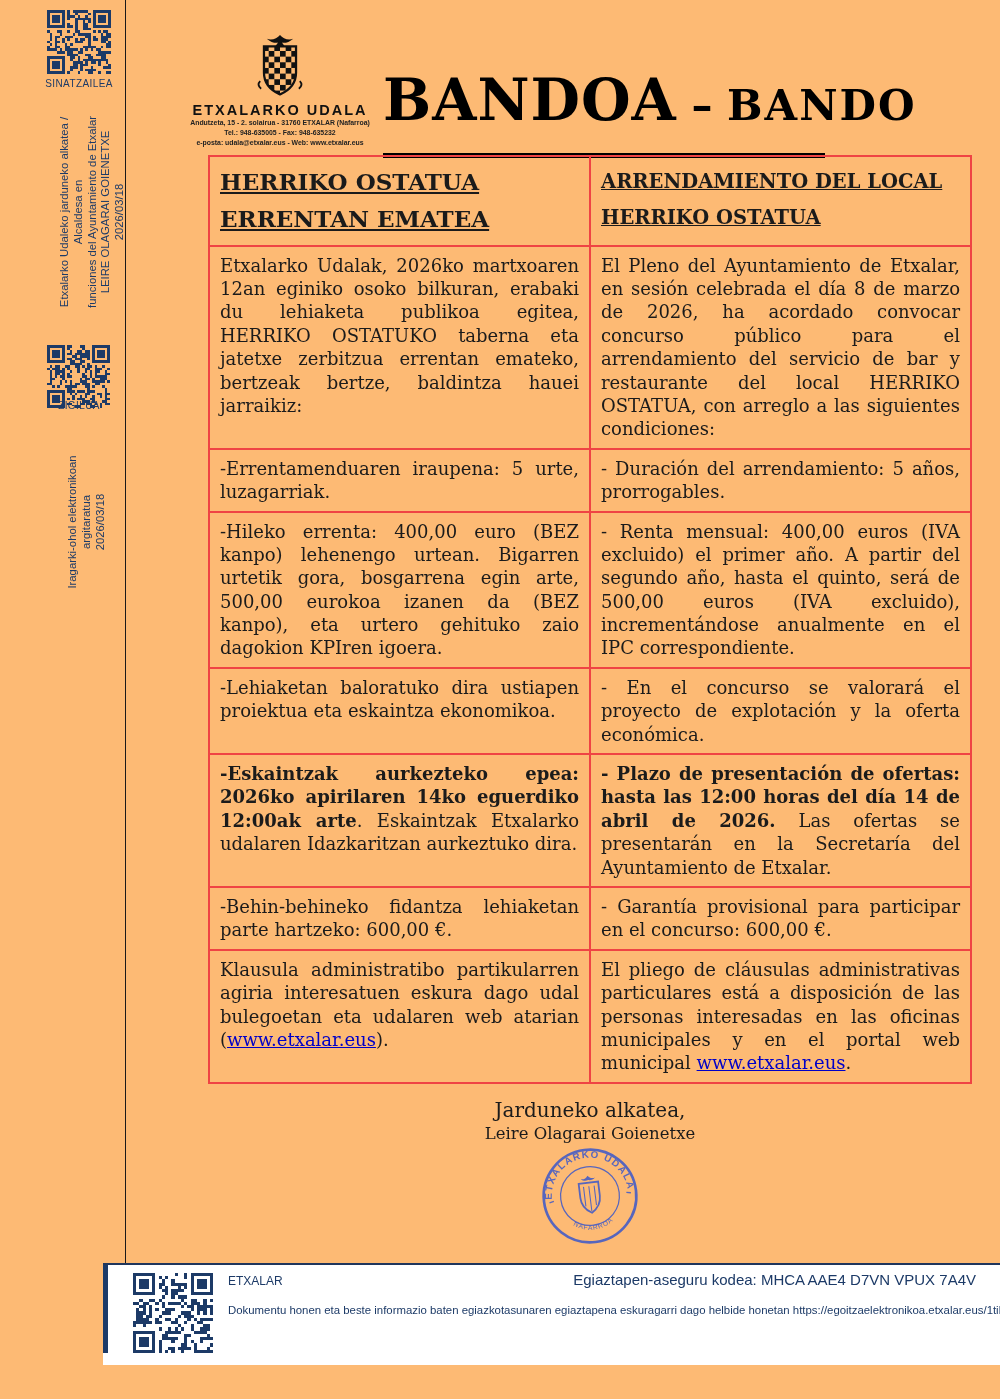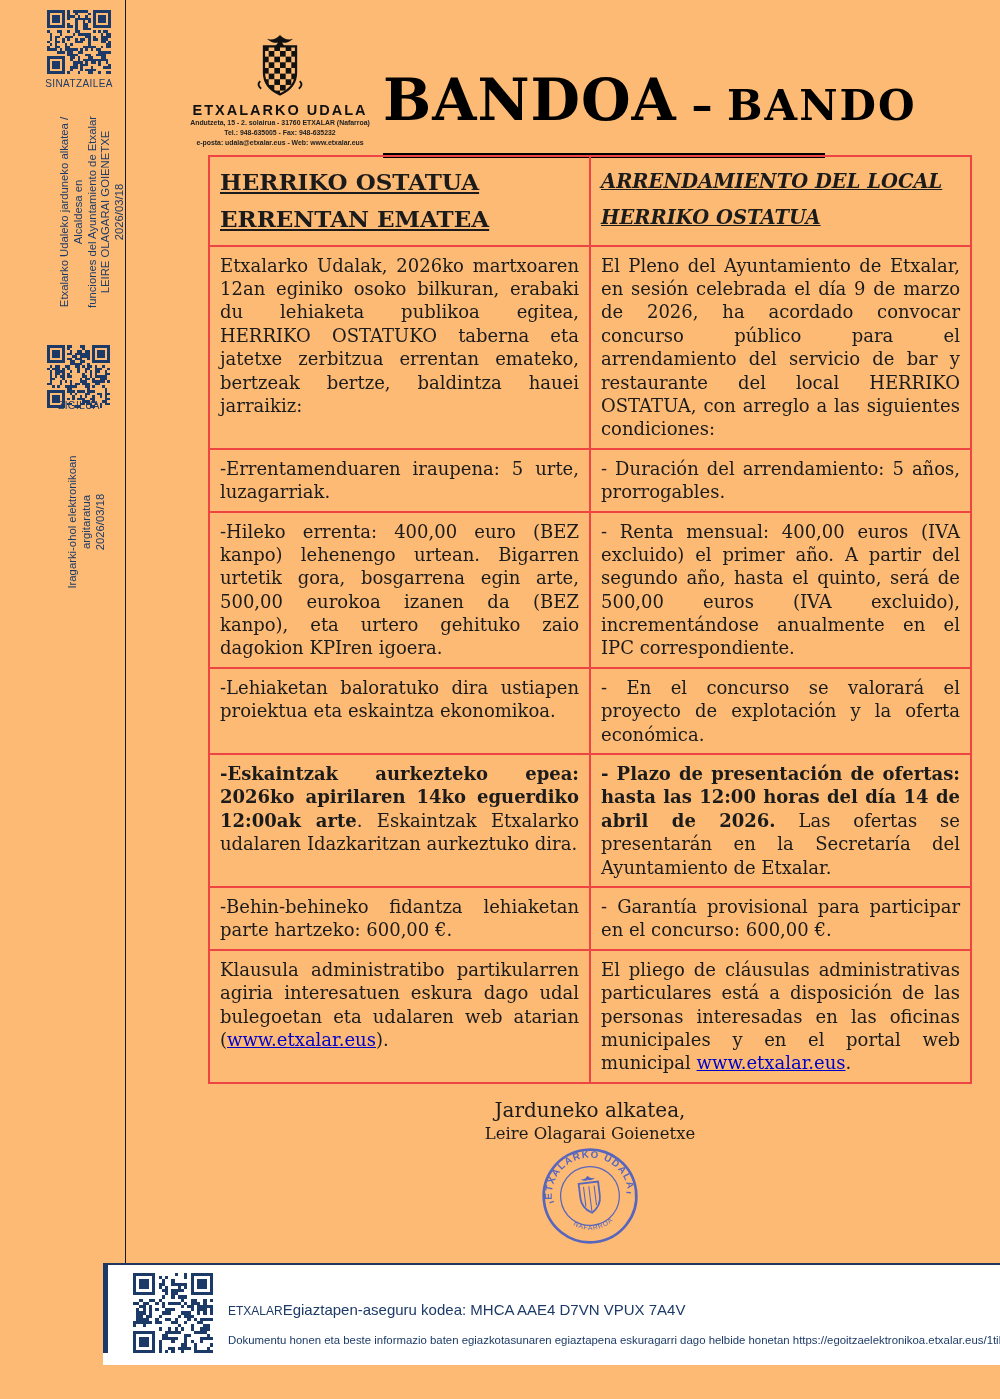--- a/index.html
+++ b/index.html
@@ -30,37 +30,37 @@
   .title-sub{font-family:"DejaVu Serif",serif;font-weight:bold;font-size:42px;letter-spacing:2px;color:#000;}
 
   
   .main{position:absolute;left:208px;top:155px;width:764px;}
   table.doc{width:100%;border-collapse:collapse;table-layout:fixed;}
   table.doc td{border:2px solid #ef4444;padding:7px 10px;font-family:"DejaVu Serif",serif;
     font-size:18px;line-height:1.3;color:#1b1b1b;text-align:justify;vertical-align:top;}
   td.th-eu,td.th-es{text-align:center;padding:9px 4px;}
   .hdr-line{font-weight:bold;text-decoration:underline;display:block;}
   td.th-eu .hdr-line{font-size:23px;line-height:1.6;}
-  td.th-es .hdr-line{font-size:19.5px;line-height:1.85;font-style:italic;}
+  td.th-es .hdr-line{font-size:19.5px;line-height:1.85;}
   td.gray{color:#6b6b6b;}
   td a{color:#0000c8;text-decoration:underline;cursor:pointer;}
 
   
   .signature{margin-top:14px;text-align:center;font-family:"DejaVu Serif",serif;color:#1b1b1b;}
   .sig-line1{font-size:20px;}
   .sig-line2{font-size:16.5px;margin-top:2px;}
   .stamp{width:98px;height:98px;margin:4px auto 0;transform:rotate(-7deg);opacity:.92;}
   .stamp svg{width:100%;height:100%;display:block;color:#4a5fc4;}
 
   
   .footer{position:absolute;left:103px;top:1263px;width:897px;height:100px;background:#fff;border-top:2px solid #20365c;color:#1c3a67;}
   .footer-bar{position:absolute;left:0;top:0;width:5px;height:88px;background:#1c3a67;}
   .footer .qr{left:30px;top:8px;width:80px;height:80px;}
   .footer-text{margin-left:125px;padding:6px 24px 0 0;}
-  .footer-row1{display:flex;align-items:baseline;margin-top:30px;}
+  .footer-row1{display:flex;justify-content:space-between;align-items:baseline;}
   .footer-org{font-size:12px;}
   .footer-code{font-size:15px;font-weight:normal;}
   .footer-title{font-size:15.5px;font-weight:bold;margin-top:14px;}
   .footer-note{font-size:11.4px;margin-top:16px;white-space:nowrap;}
 </style>
 </head>
 <body>
 
 <div class="page">
 
@@ -545,21 +545,21 @@
             <span class="hdr-line">ERRENTAN EMATEA</span>
           </td>
           <td class="th-es">
             <span class="hdr-line">ARRENDAMIENTO DEL LOCAL</span>
             <span class="hdr-line">HERRIKO OSTATUA</span>
           </td>
         </tr>
 
         <tr>
           <td>Etxalarko Udalak, 2026ko martxoaren 12an eginiko osoko bilkuran, erabaki du lehiaketa publikoa egitea, HERRIKO OSTATUKO taberna eta jatetxe zerbitzua errentan emateko, bertzeak bertze, baldintza hauei jarraikiz:</td>
-          <td>El Pleno del Ayuntamiento de Etxalar, en sesión celebrada el día 9 de marzo de 2026, ha acordado convocar concurso público para el arrendamiento del servicio de bar y restaurante del local HERRIKO OSTATUA, con arreglo a las siguientes condiciones:</td>
+          <td>El Pleno del Ayuntamiento de Etxalar, en sesión celebrada el día 8 de marzo de 2026, ha acordado convocar concurso público para el arrendamiento del servicio de bar y restaurante del local HERRIKO OSTATUA, con arreglo a las siguientes condiciones:</td>
         </tr>
 
         <tr>
           <td>-Errentamenduaren iraupena: 5 urte, luzagarriak.</td>
           <td>- Duración del arrendamiento: 5 años, prorrogables.</td>
         </tr>
 
         <tr>
           <td>-Hileko errenta: 400,00 euro (BEZ kanpo) lehenengo urtean. Bigarren urtetik gora, bosgarrena egin arte, 500,00 eurokoa izanen da (BEZ kanpo), eta urtero gehituko zaio dagokion KPIren igoera.</td>
           <td>- Renta mensual: 400,00 euros (IVA excluido) el primer año. A partir del segundo año, hasta el quinto, será de 500,00 euros (IVA excluido), incrementándose anualmente en el IPC correspondiente.</td>

